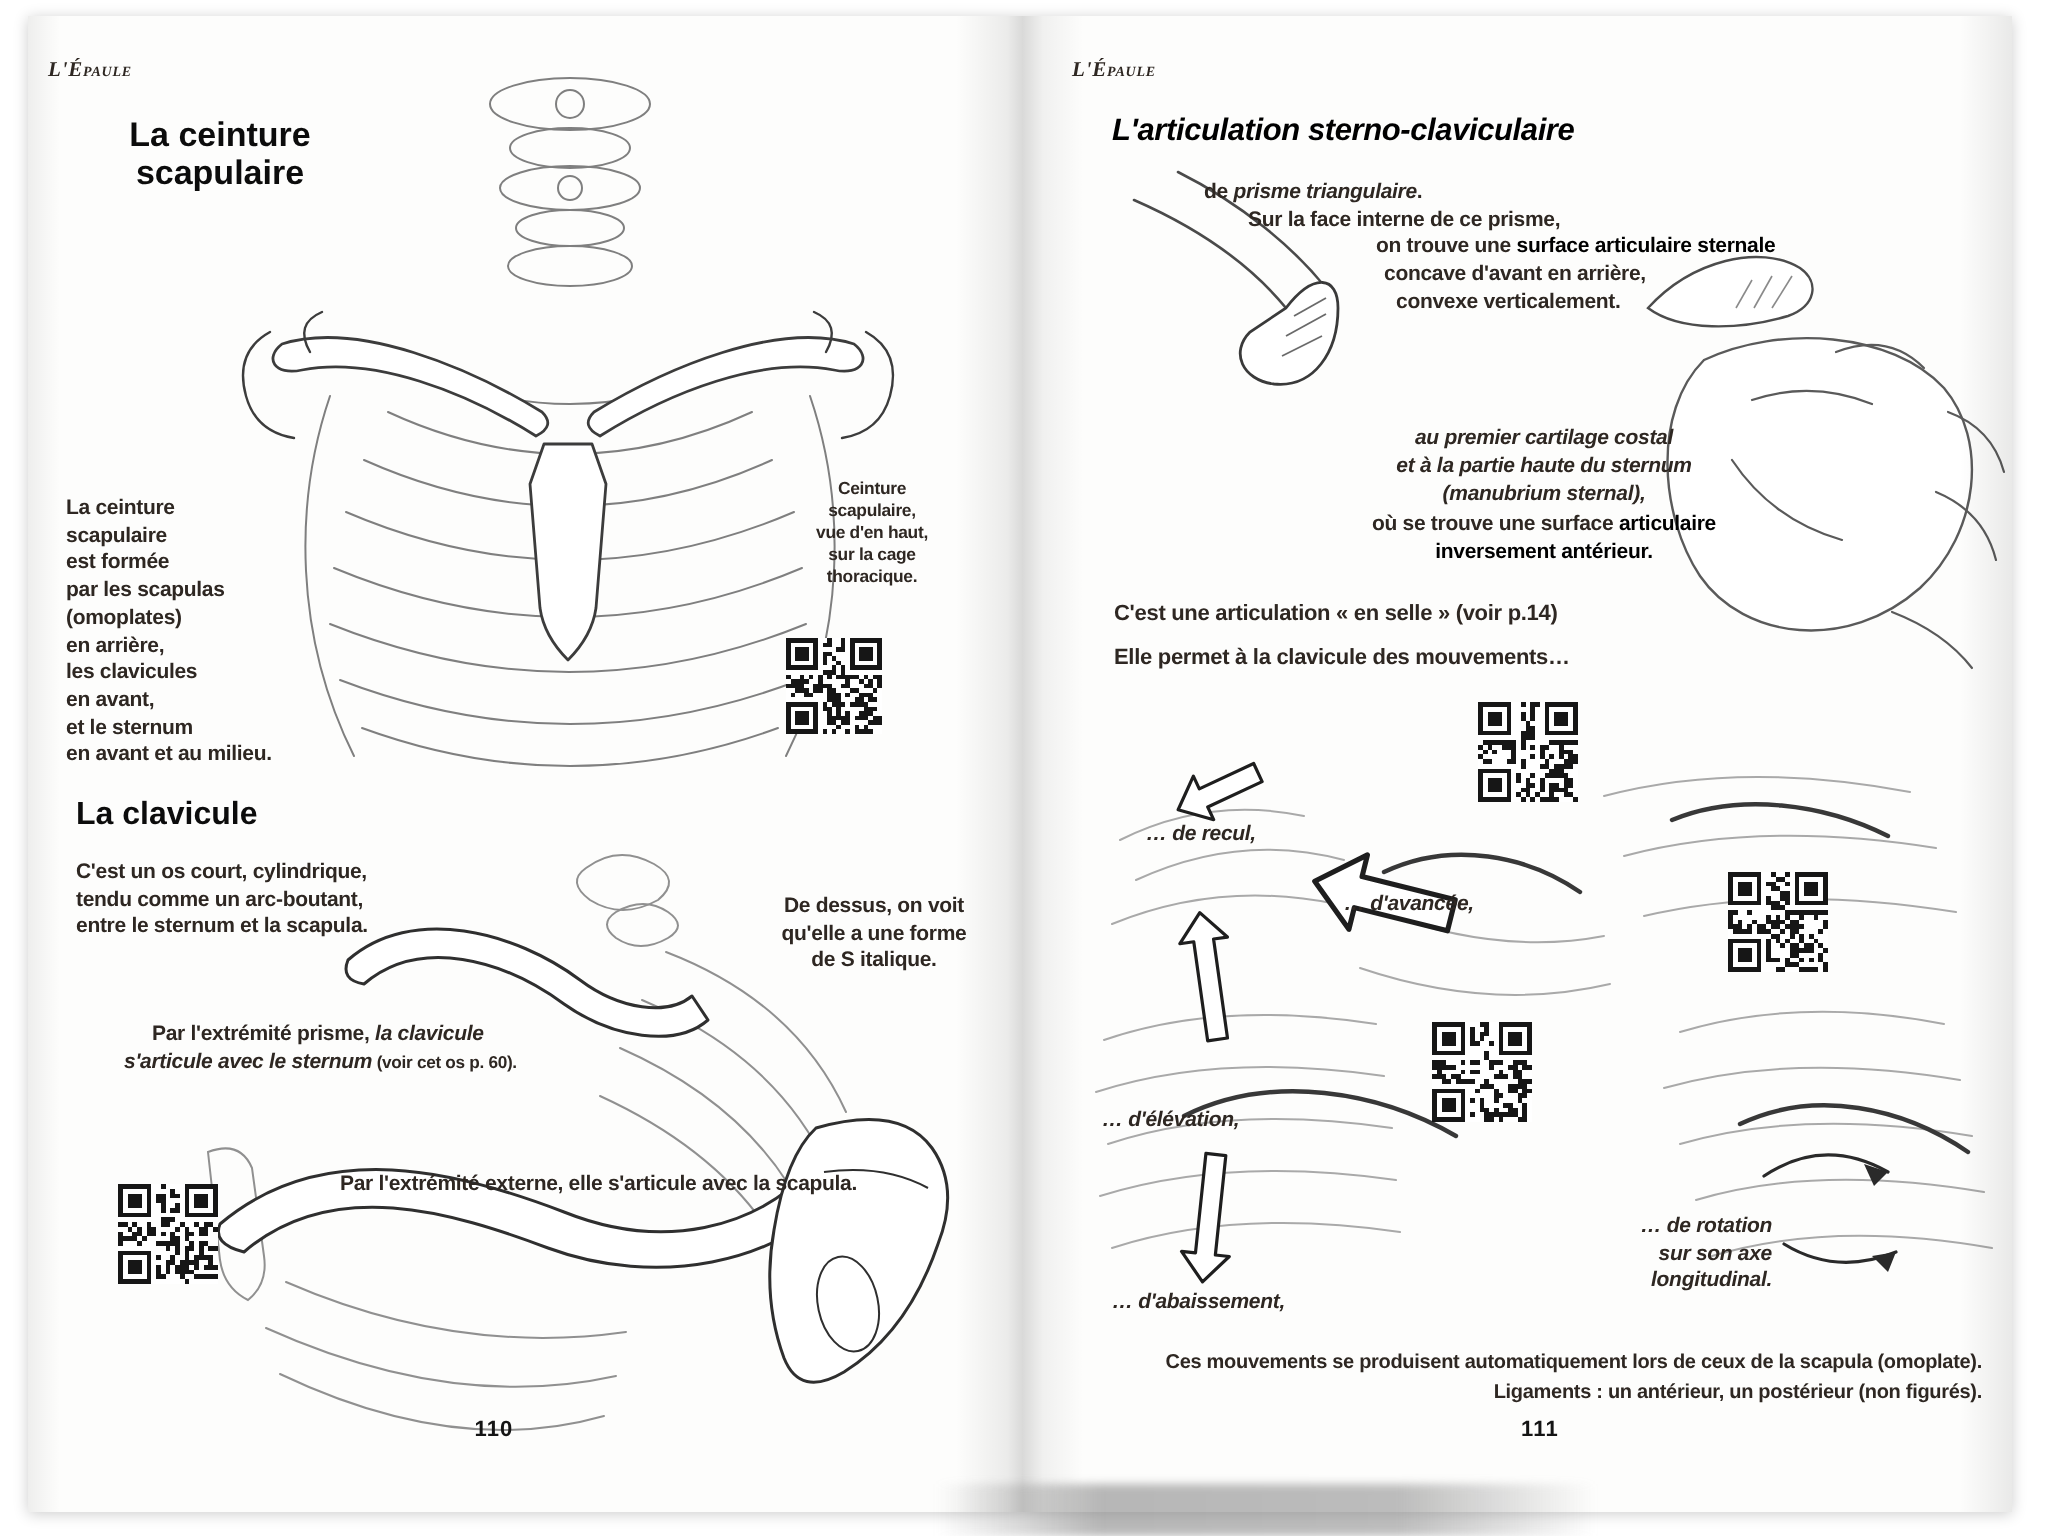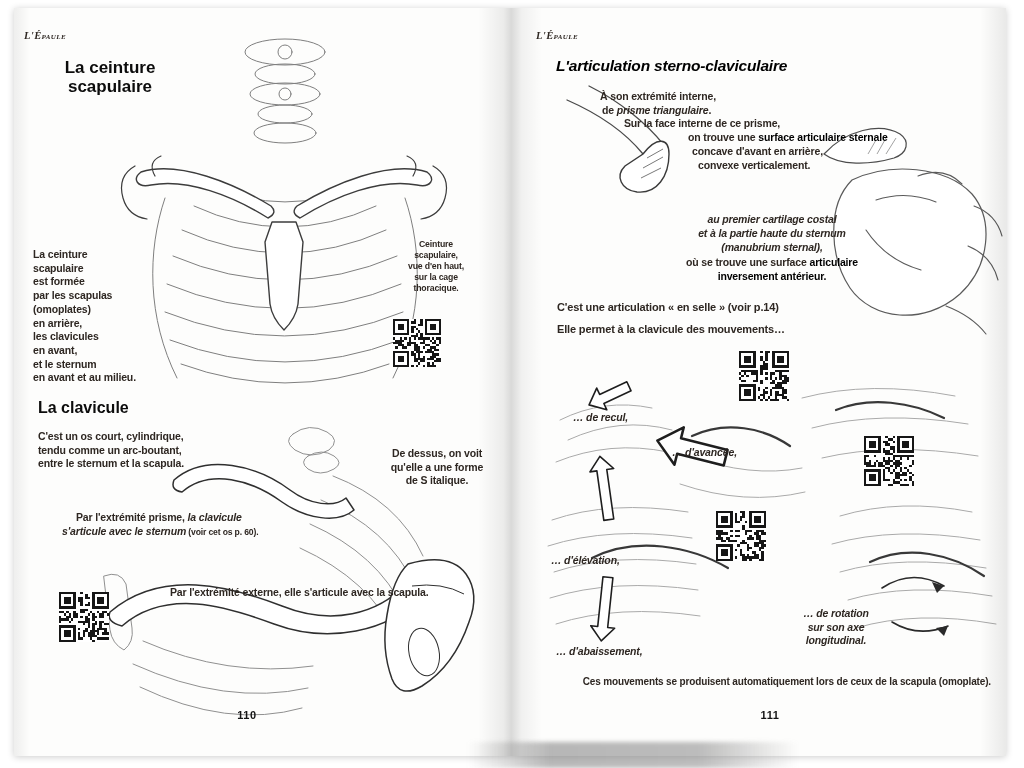--- a/index.html
+++ b/index.html
@@ -453,21 +453,20 @@
         <path d="M168,96 q22,8 28,30"></path>
         <path d="M162,136 q24,10 30,34"></path>
     <path d="M70,90 q30,-10 60,2"></path>
         <path d="M60,120 q20,30 55,40"></path>
         <path d="M140,196 q26,10 40,28"></path>
   </g>
 </svg>
 </div>
 
 <div class="abs ink b10" style="left:592px;top:90px">
-  <div style="margin-left:8px">À son extrémité interne,</div>
   <div style="margin-left:10px"><span>de </span><span class="it">prisme triangulaire</span><span>.</span></div>
   <div style="margin-left:32px">Sur la face interne de ce prisme,</div>
   <div style="margin-left:96px"><span>on trouve une </span><span class="bk">surface articulaire sternale</span></div>
   <div style="margin-left:100px">concave d'avant en arrière,</div>
   <div style="margin-left:106px">convexe verticalement.</div>
 </div>
 
 <div class="abs ink b10" style="left:652px;top:212px;width:240px;text-align:center;line-height:14.2px">
   <div class="it">au premier cartilage costal</div>
   <div class="it">et à la partie haute du sternum</div>
@@ -911,28 +910,29 @@
       <rect x="0" y="14" width="7" height="7" fill="#161616"></rect>
       <rect x="1" y="15" width="5" height="5" fill="#fff"></rect>
       <rect x="2" y="16" width="3" height="3" fill="#161616"></rect>
     </svg>
   </div>
 
 <div class="abs ink lbl" style="left:573px;top:411px;z-index:2">… de recul,</div>
 <div class="abs ink lbl" style="left:672px;top:446px;z-index:2">… d'avancée,</div>
 <div class="abs ink lbl" style="left:551px;top:554px;z-index:2">… d'élévation,</div>
 <div class="abs ink lbl" style="left:556px;top:645px;z-index:2">… d'abaissement,</div>
-<div class="abs ink lbl" style="left:786px;top:607px;width:100px;text-align:center;line-height:13.5px;z-index:2">
+<div class="abs ink lbl" style="left:786px;top:607px;width:100px;text-align:right;line-height:13.5px;z-index:2">
     <div>… de rotation</div>
     <div>sur son axe</div>
     <div>longitudinal.</div>
   </div>
 
 <div class="abs ink b10s" style="left:545px;top:674px;width:446px;text-align:right;z-index:2">
     <div>Ces mouvements se produisent automatiquement lors de ceux de la scapula (omoplate).</div>
+    <div>Ligaments : un antérieur, un postérieur (non figurés).</div>
   </div>
 
 <div class="abs pg" style="left:755px;top:709px">111</div>
 
 <div class="abs gutter"></div>
 <div class="abs smudge"></div>
 <div class="abs edge-r"></div>
 <div class="abs edge-l"></div>
 
 </body></html>

